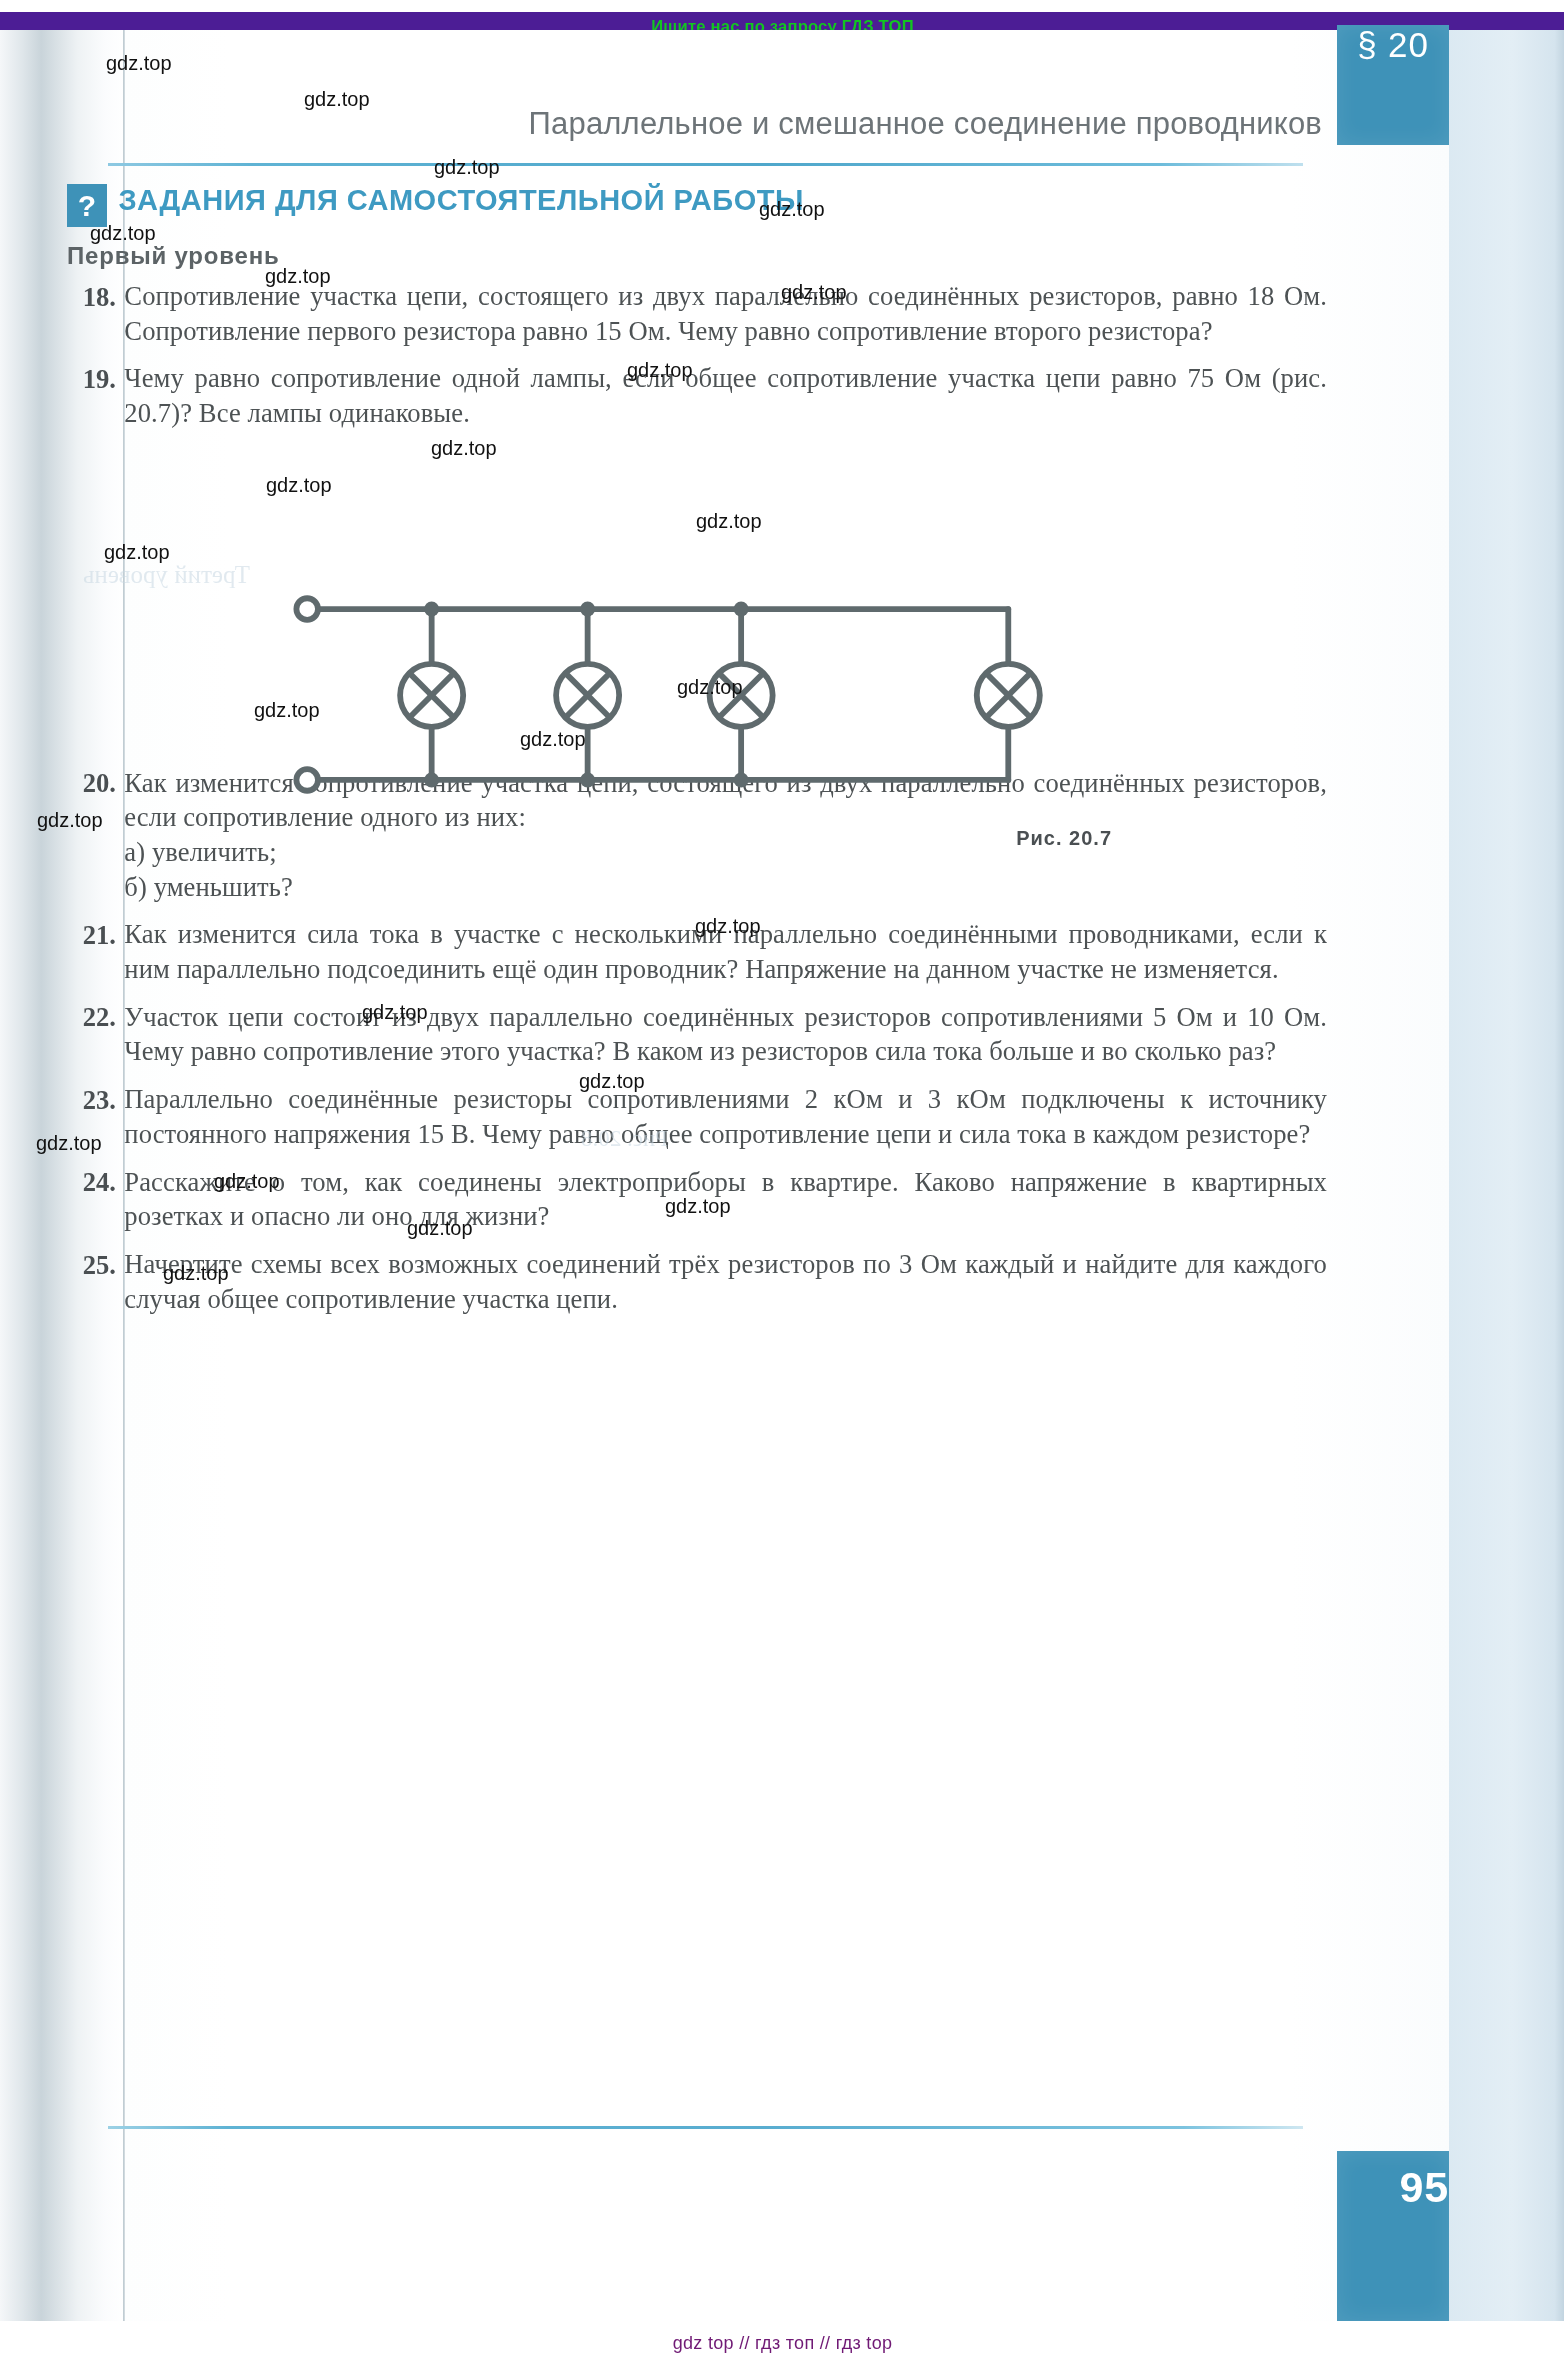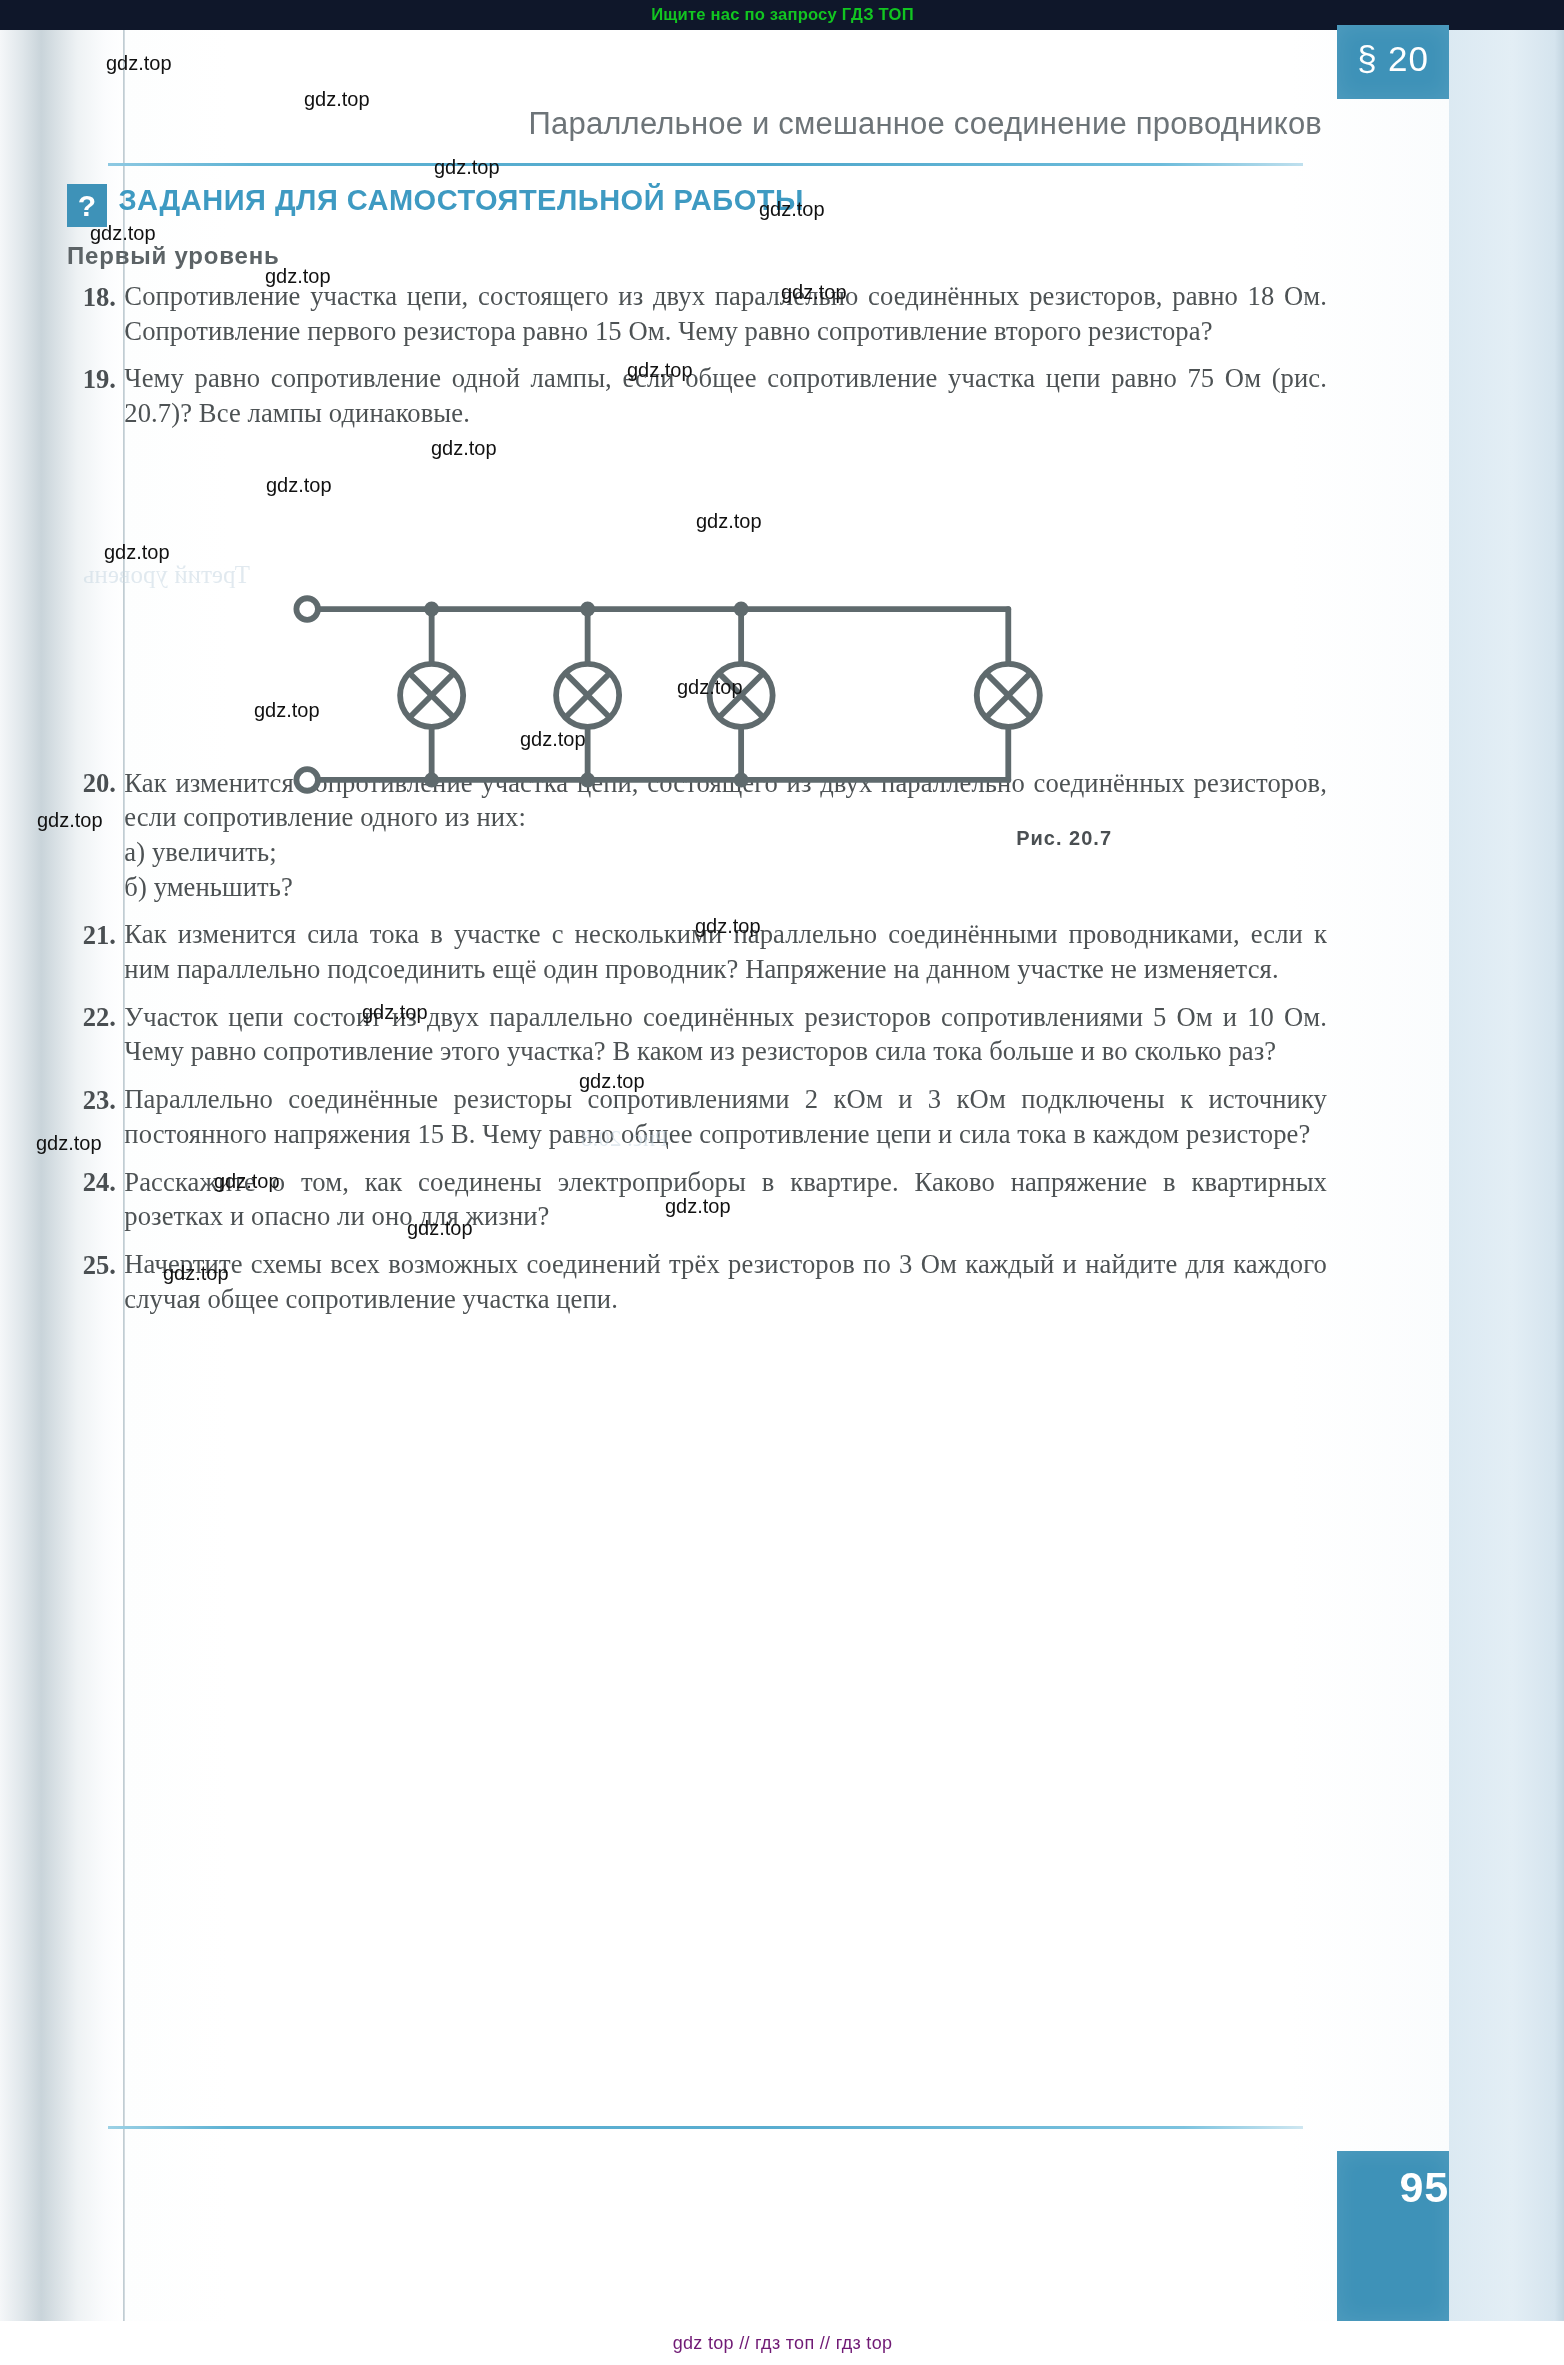--- a/index.html
+++ b/index.html
@@ -6,22 +6,22 @@
   body{
     width:1565px;height:2366px;
     background:#ffffff;
     font-family:"Liberation Serif", serif;
     overflow:hidden;
     position:relative;
   }
 
   
   #top-banner{
-    position:absolute;left:0;top:0;width:1565px;height:30px;
-    background:#0f172a;
+    position:absolute;left:0;top:12px;width:1565px;height:30px;
+    background:#4c1d95;
     display:flex;align-items:center;justify-content:center;
   }
   #top-banner .txt{
     font-family:"Liberation Sans",sans-serif;
     font-size:16.6px;font-weight:700;color:#12c521;letter-spacing:0.2px;
     white-space:nowrap;
   }
 
   
   #scan{
@@ -51,23 +51,23 @@
   }
 
   
   #page{
     position:absolute;left:125px;top:0;width:1324px;height:2291px;
     background:linear-gradient(to right,#fdfefe 0%,#ffffff 8%,#ffffff 88%,#fafcfd 100%);
   }
 
   
   #chapter-tab{
-    position:absolute;left:1212px;top:-5px;width:112px;height:74px;
+    position:absolute;left:1212px;top:-5px;width:112px;height:120px;
     background:#3e92b8;
-    display:flex;align-items:center;justify-content:center;
+    display:flex;align-items:flex-start;justify-content:center;
     box-shadow:inset 0 0 23px rgba(255,255,255,.10);
   }
   #chapter-tab .lbl{
     font-family:"Liberation Sans",sans-serif;
     font-size:35px;color:#ffffff;font-weight:400;
     padding-bottom:6.6px;letter-spacing:0.8px;
   }
 
   
   #running-head{

